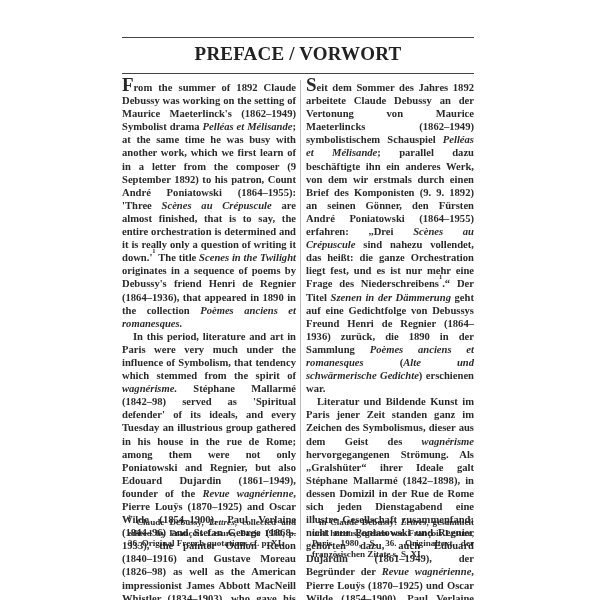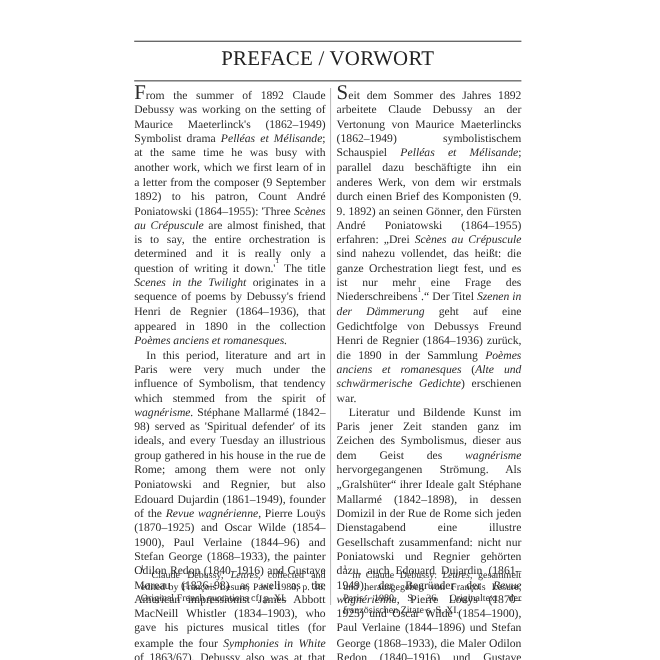--- a/index.html
+++ b/index.html
@@ -1,18 +1,18 @@
 <!DOCTYPE html>
 <html><head>
 <meta charset="utf-8">
 <style>
   html, body { margin:0; padding:0; }
   body { width:600px; height:600px; background:#ffffff; position:relative; overflow:hidden;
          font-family:"Liberation Serif", "DejaVu Serif", serif; color:#2a2a2a; }
-  .page { position:absolute; left:122px; top:0; width:352px; height:600px; }
+  .page { position:absolute; left:122px; top:0; width:352px; height:600px;font-weight:bold; }
   .rule { position:absolute; left:0; width:352px; height:0; border-top:1px solid #444; }
   .rule.top { top:37px; }
   .rule.bottom { top:73px; }
   .title { position:absolute; top:43px; left:0; width:352px; text-align:center;
            font-size:19px; letter-spacing:0.2px; color:#222; }
   .col { position:absolute; top:79px; font-size:10.6px; line-height:13.1px; text-align:justify; }
   .col.left { left:0; width:174px; }
   .col.right { left:184px; width:168px; }
   .divider { position:absolute; left:178px; top:80px; height:470px; border-left:1px solid #bbb; }
   .col p { margin:0; text-indent:0; }

